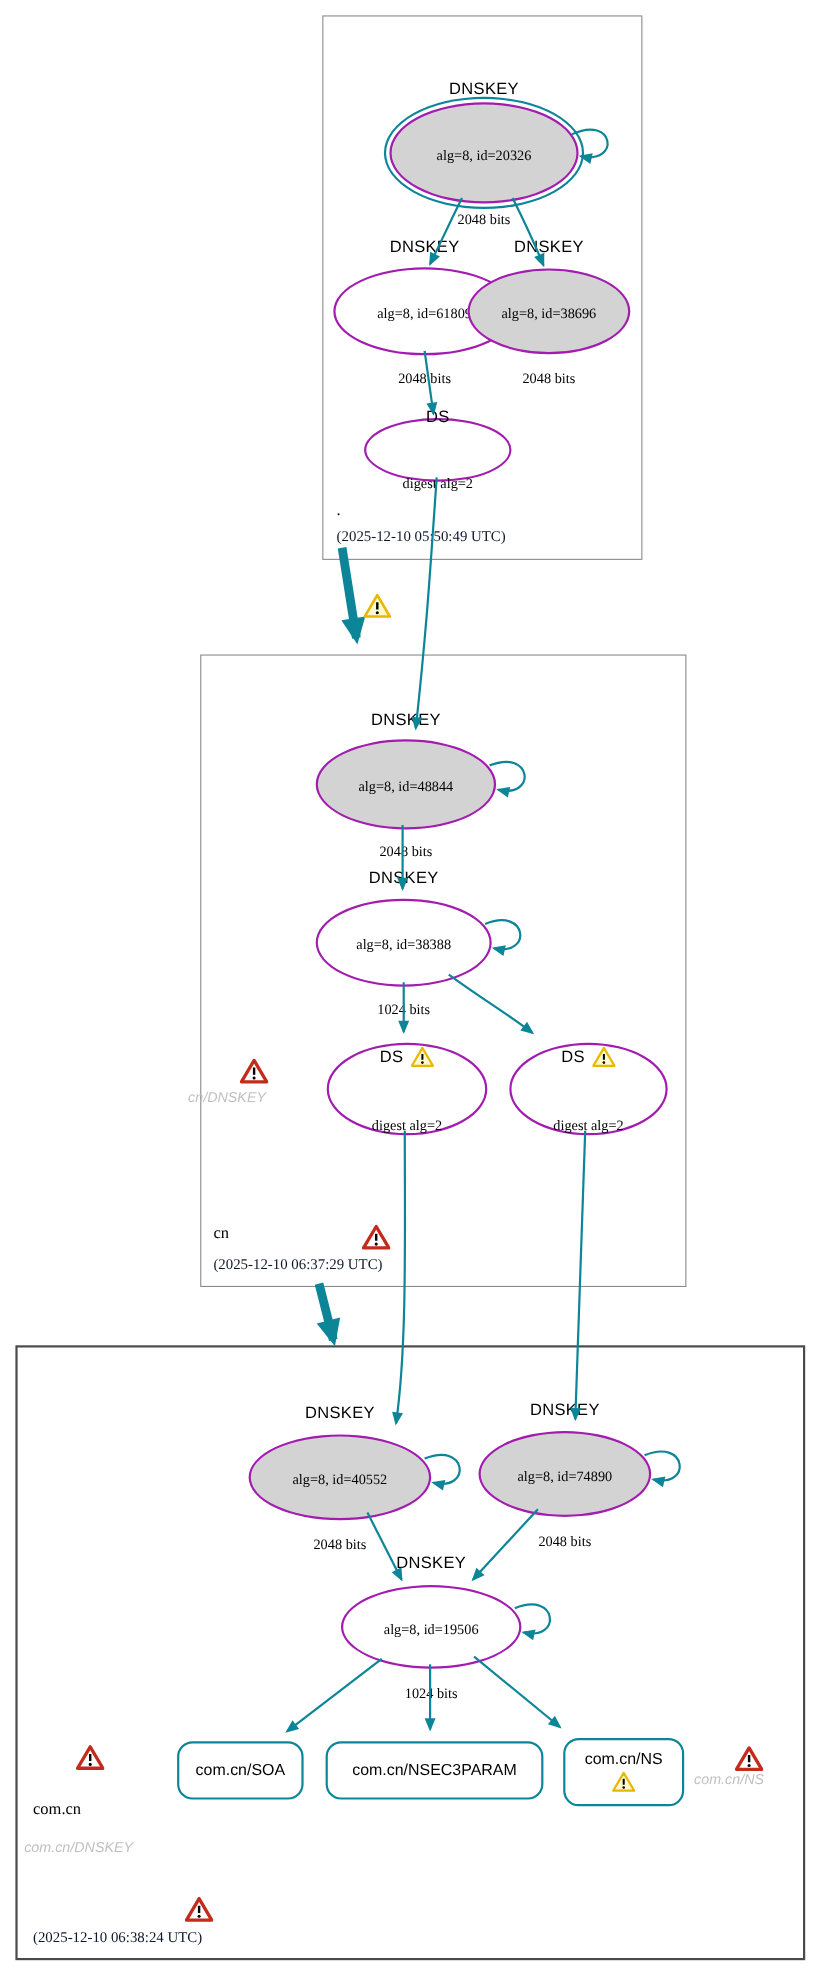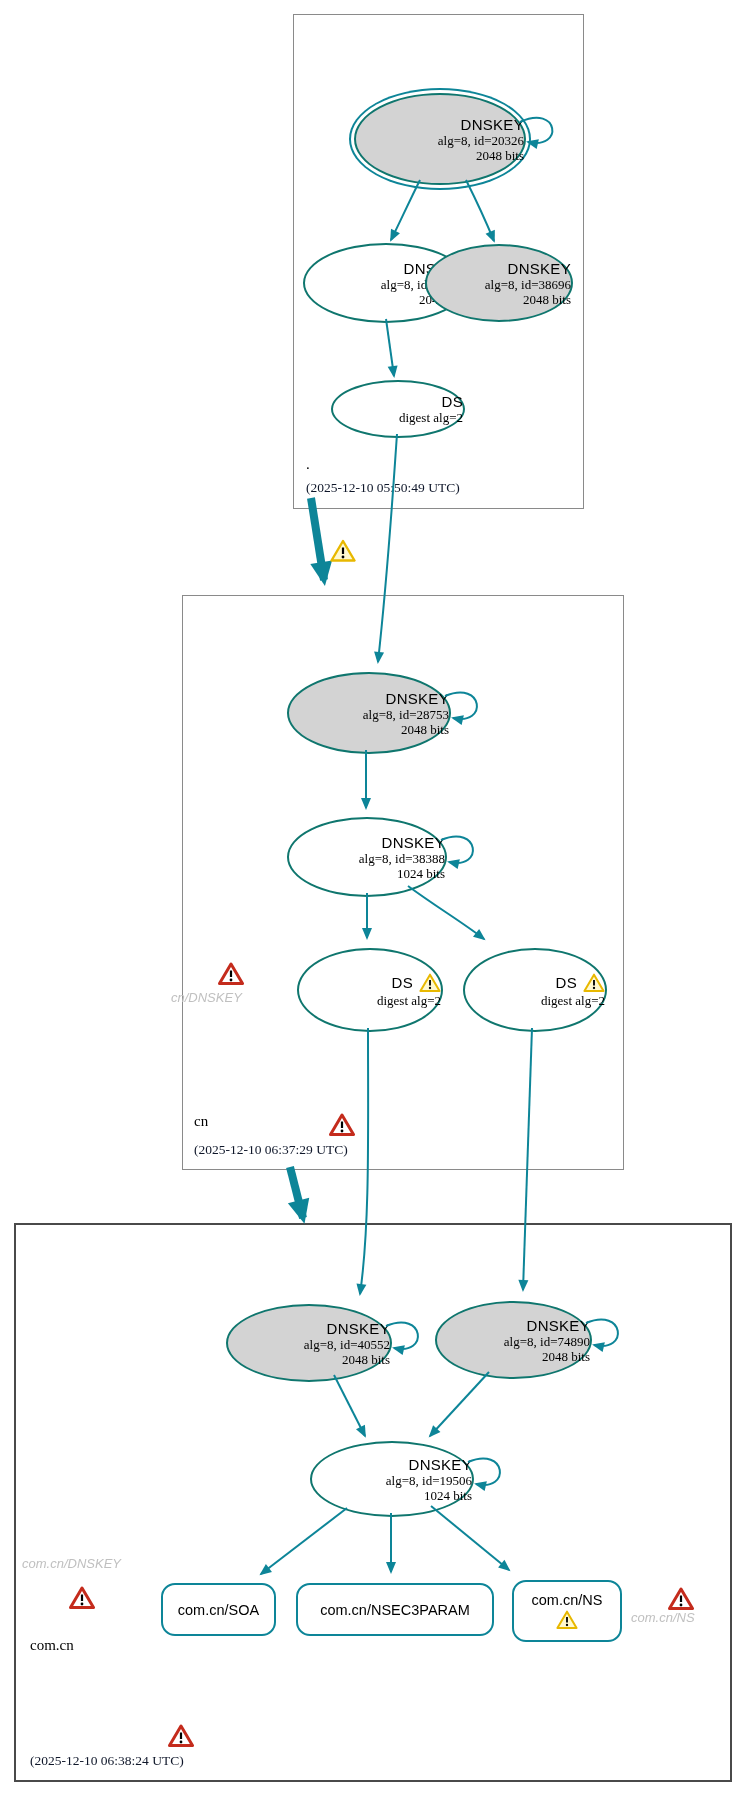--- a/index.html
+++ b/index.html
@@ -1,27 +1,27 @@
 <!DOCTYPE html>
 <html><head>
 <meta charset="utf-8">
 <style>
   html,body{margin:0;padding:0;background:#fff;}
   #stage{position:relative;width:739px;height:1796px;background:#fff;
          font-family:"Liberation Sans",sans-serif;overflow:hidden;}
   .zone-box{position:absolute;border:1px solid #8a8a8a;background:transparent;}
   .zone-box.dark{border:2px solid #4a4a4a;}
   svg.edges{position:absolute;left:0;top:0;pointer-events:none;z-index:3;}
-  .node{position:absolute;z-index:2;display:flex;flex-direction:column;align-items:flex-end;
-        justify-content:center;text-align:center;border:2px solid #0f766e;background:#fff;}
+  .node{position:absolute;z-index:2;display:flex;flex-direction:column;align-items:center;
+        justify-content:center;text-align:center;border:2px solid #a21caf;background:#fff;}
   .ellipse{border-radius:50%;}
   .gray{background:#d3d3d3;}
   .double-ring{box-shadow:0 0 0 3px #fff,0 0 0 5px #0d8598;}
   .node .title{font-size:15px;color:#000;line-height:17px;letter-spacing:.3px;}
-  .node .detail{font-family:"Liberation Serif",serif;font-size:13px;color:#000;line-height:15px;}
+  .node .detail{font-family:"Liberation Serif",serif;font-size:13px;color:#000;line-height:15px;margin-top:44px;}
   .titlerow{display:flex;align-items:center;gap:6px;justify-content:center;}
   .leaf{border-radius:14px;z-index:2;position:absolute;display:flex;flex-direction:column;
         align-items:center;justify-content:center;gap:2px;border:2px solid #0d8598;background:#fff;}
   .leaf .leaf-label{font-size:14.5px;color:#000;}
   .zone-label{position:absolute;font-family:"Liberation Serif",serif;font-size:15px;color:#000;z-index:2;}
   .zone-ts{position:absolute;font-family:"Liberation Serif",serif;font-size:13.5px;color:#0f172a;z-index:2;white-space:nowrap;}
   .annot{position:absolute;font-style:italic;font-size:13px;color:#c0c0c0;z-index:2;}
   .icon{position:absolute;z-index:4;display:block;}
   .icon-inline{display:inline-block;vertical-align:middle;}
 </style>
@@ -93,21 +93,21 @@
   <div class="zone-ts" style="left:306px;top:480px;">(2025-12-10 05:50:49 UTC)</div>
 
   <svg class="icon" style="left:330px;top:539px;" width="26" height="24" viewBox="0 0 26 24">
     <path d="M13 2 L24.5 21.5 L1.5 21.5 Z" fill="#fff9d0" stroke="#e8b800" stroke-width="2.4" stroke-linejoin="round"></path>
     <path d="M13 8.5 L13 15" stroke="#000" stroke-width="2.2"></path>
     <circle cx="13" cy="18" r="1.4" fill="#000"></circle>
   </svg>
 
   <div class="node ellipse gray" style="left:287px;top:672px;width:160px;height:78px;">
     <span class="title">DNSKEY</span>
-    <span class="detail">alg=8, id=28753</span>
+    <span class="detail">alg=8, id=48844</span>
     <span class="detail">2048 bits</span>
   </div>
   <div class="node ellipse" style="left:287px;top:817px;width:156px;height:76px;">
     <span class="title">DNSKEY</span>
     <span class="detail">alg=8, id=38388</span>
     <span class="detail">1024 bits</span>
   </div>
   <div class="node ellipse" style="left:297px;top:948px;width:142px;height:80px;">
     <span class="titlerow">
       <span class="title">DS</span>
@@ -175,21 +175,21 @@
       <path d="M13 8.5 L13 15" stroke="#000" stroke-width="2.2"></path>
         <circle cx="13" cy="18" r="1.4" fill="#000"></circle>
     </svg>
   </div>
 
   <svg class="icon" style="left:69px;top:1586px;" width="26" height="24" viewBox="0 0 26 24">
     <path d="M13 2 L24.5 21.5 L1.5 21.5 Z" fill="#fff" stroke="#c42b1c" stroke-width="3" stroke-linejoin="round"></path>
     <path d="M13 8.5 L13 15" stroke="#000" stroke-width="2.2"></path>
       <circle cx="13" cy="18" r="1.4" fill="#000"></circle>
   </svg>
-  <div class="annot" style="left:22px;top:1556px;width:120px;">com.cn/DNSKEY</div>
+  <div class="annot" style="left:22px;top:1672px;width:120px;">com.cn/DNSKEY</div>
 
   <svg class="icon" style="left:668px;top:1587px;" width="26" height="24" viewBox="0 0 26 24">
     <path d="M13 2 L24.5 21.5 L1.5 21.5 Z" fill="#fff" stroke="#c42b1c" stroke-width="3" stroke-linejoin="round"></path>
     <path d="M13 8.5 L13 15" stroke="#000" stroke-width="2.2"></path>
       <circle cx="13" cy="18" r="1.4" fill="#000"></circle>
   </svg>
   <div class="annot" style="left:631px;top:1610px;width:100px;">com.cn/NS</div>
 
   <div class="zone-label" style="left:30px;top:1637px;">com.cn</div>
   <svg class="icon" style="left:168px;top:1724px;" width="26" height="24" viewBox="0 0 26 24">

